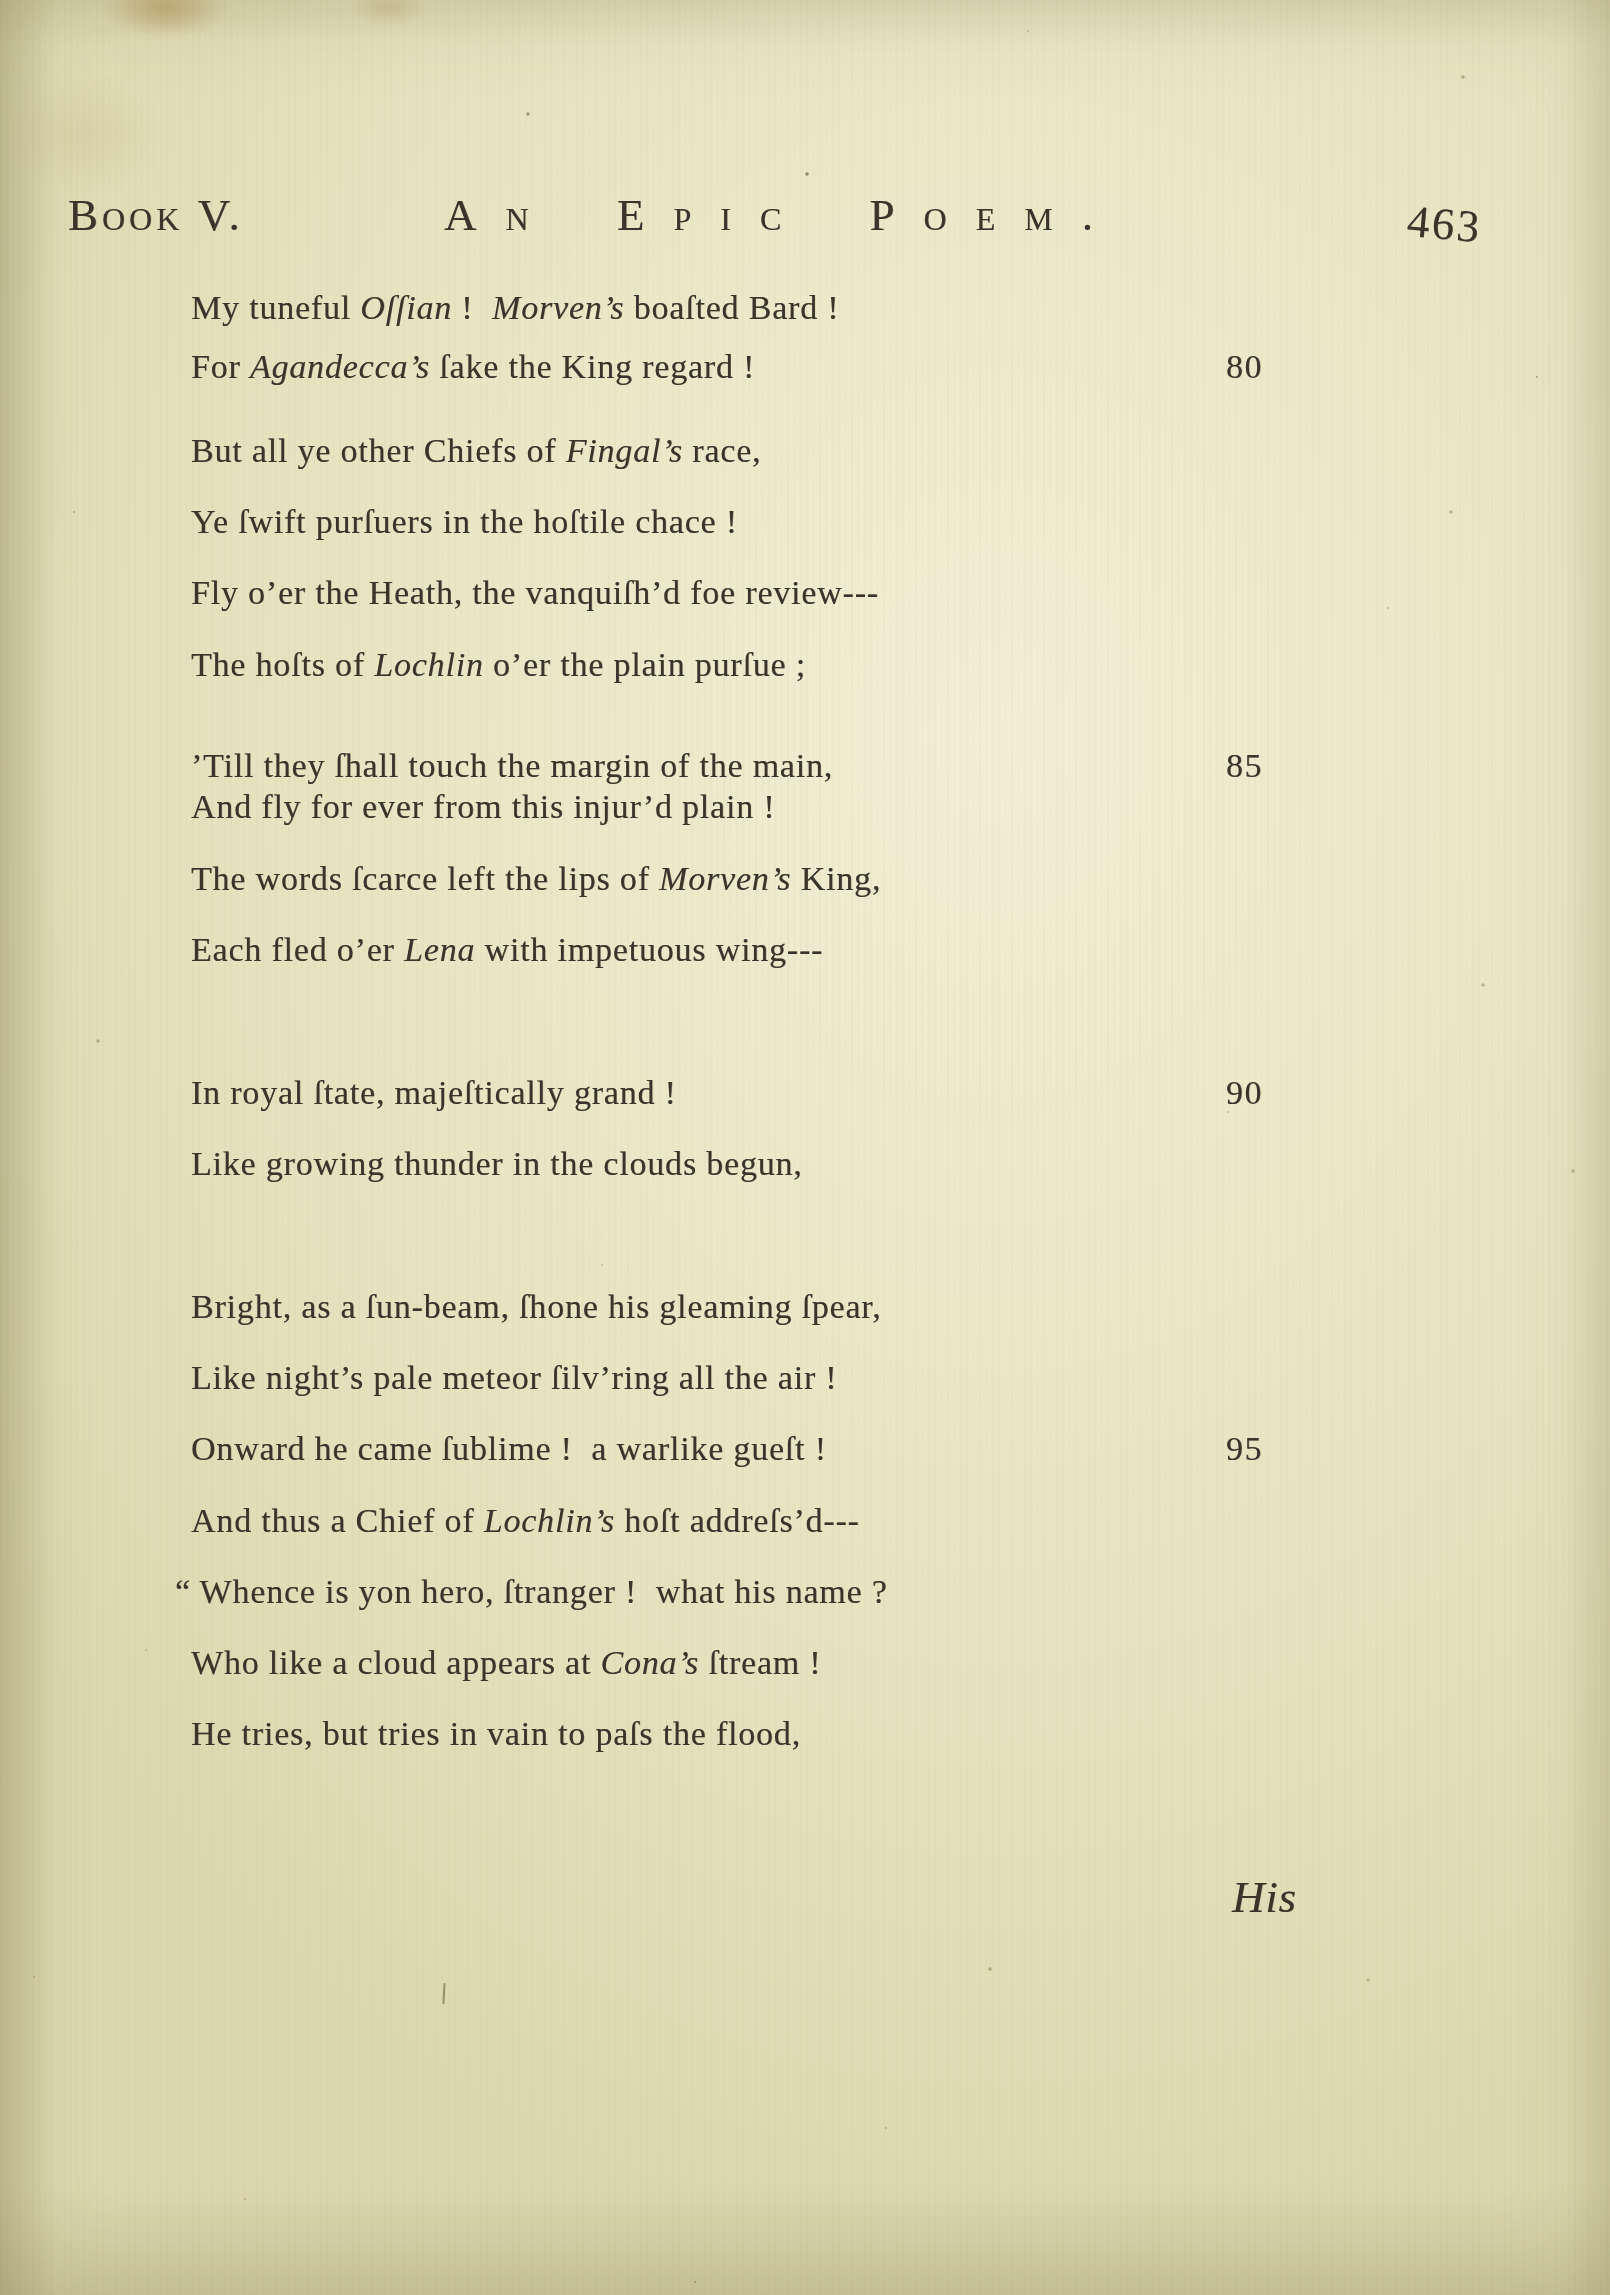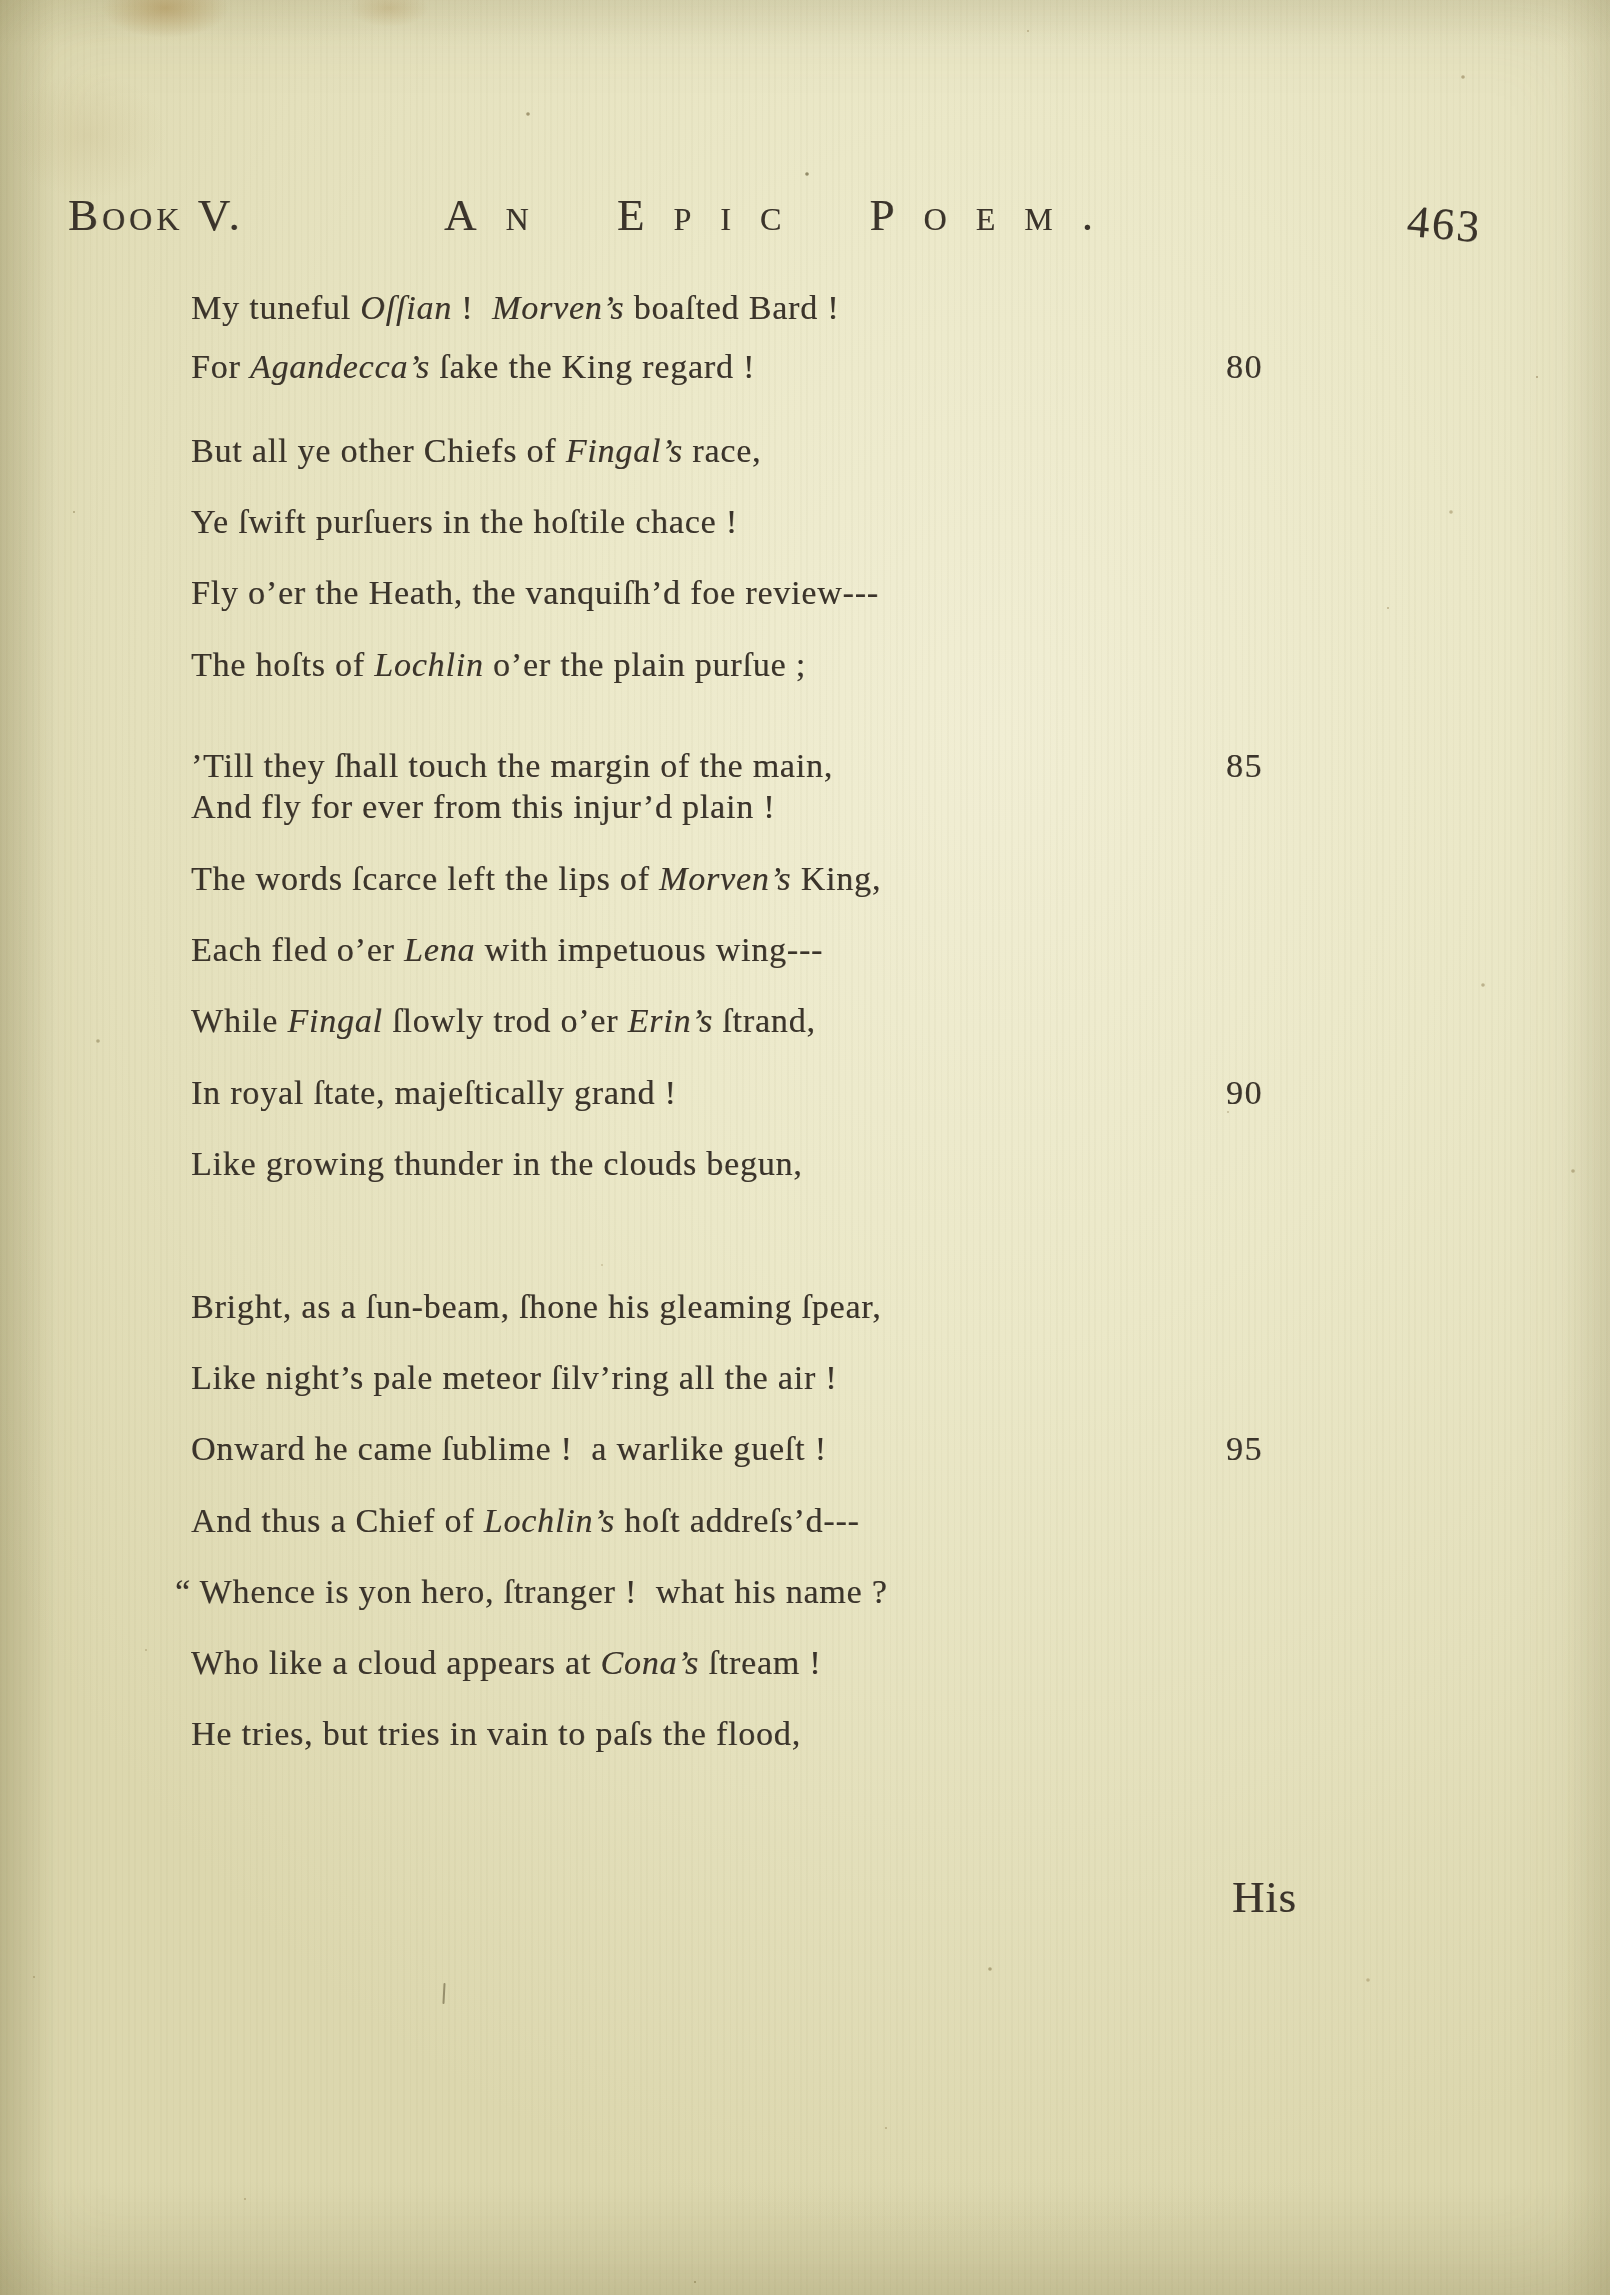--- a/index.html
+++ b/index.html
@@ -36,21 +36,21 @@
     transform:rotate(5deg);
   }
 
   
   #poem{position:absolute;inset:0;}
   .poem-line{position:absolute;left:0;width:100%;height:59px;font-size:34px;line-height:1.15;}
   .line-text{position:absolute;left:191px;white-space:pre;letter-spacing:0.8px;}
   .line-text.hang{left:175px;}
   .it{font-style:italic;}
   .line-num{position:absolute;left:1226px;width:105px;text-align:left;letter-spacing:1.6px;}
-  .catchword{position:absolute;left:1232px;top:1875px;font-size:45px;line-height:1;letter-spacing:0.8px;}
+  .catchword{position:absolute;left:1232px;top:1875px;font-size:45px;line-height:1;letter-spacing:0.8px;font-style:italic;}
 
   
   .stain{position:absolute;border-radius:50%;pointer-events:none;}
   .stain1{left:102px;top:-22px;width:127px;height:60px;
     background:radial-gradient(closest-side, rgba(158,118,52,.42), rgba(158,118,52,0));}
   .stain2{left:349px;top:-11px;width:80px;height:38px;
     background:radial-gradient(closest-side, rgba(158,118,52,.22), rgba(158,118,52,0));}
   .stain3{left:8px;top:72px;width:159px;height:127px;
     background:radial-gradient(closest-side, rgba(150,120,60,.10), rgba(150,120,60,0));}
   .specks{position:absolute;left:0;top:0;width:2.4px;height:2.4px;border-radius:50%;
@@ -123,23 +123,20 @@
       </div>
       <div class="poem-line ink" style="top: 787px;">
         <span class="line-text"><span>And fly for ever from this injur’d plain !</span></span>
       </div>
       <div class="poem-line ink" style="top: 859px;">
         <span class="line-text"><span>The words ſcarce left the lips of </span><span class="it">Morven’s</span><span> King,</span></span>
       </div>
       <div class="poem-line ink" style="top: 930px;">
         <span class="line-text"><span>Each fled o’er </span><span class="it">Lena</span><span> with impetuous wing---</span></span>
       </div>
-      <div class="poem-line ink" style="top: 1001px;">
-        <span class="line-text"><span>While </span><span class="it">Fingal</span><span> ſlowly trod o’er </span><span class="it">Erin’s</span><span> ſtrand,</span></span>
-      </div>
       <div class="poem-line ink" style="top: 1073px;">
         <span class="line-text"><span>In royal ſtate, majeſtically grand !</span></span>
         <span class="line-num">90</span>
       </div>
       <div class="poem-line ink" style="top: 1144px;">
         <span class="line-text"><span>Like growing thunder in the clouds begun,</span></span>
       </div>
       <div class="poem-line ink" style="top: 1287px;">
         <span class="line-text"><span>Bright, as a ſun-beam, ſhone his gleaming ſpear,</span></span>
       </div>

